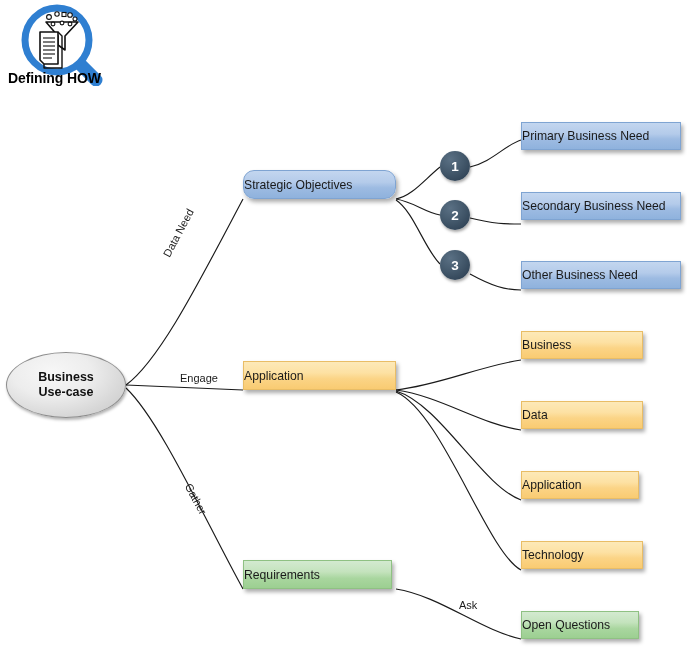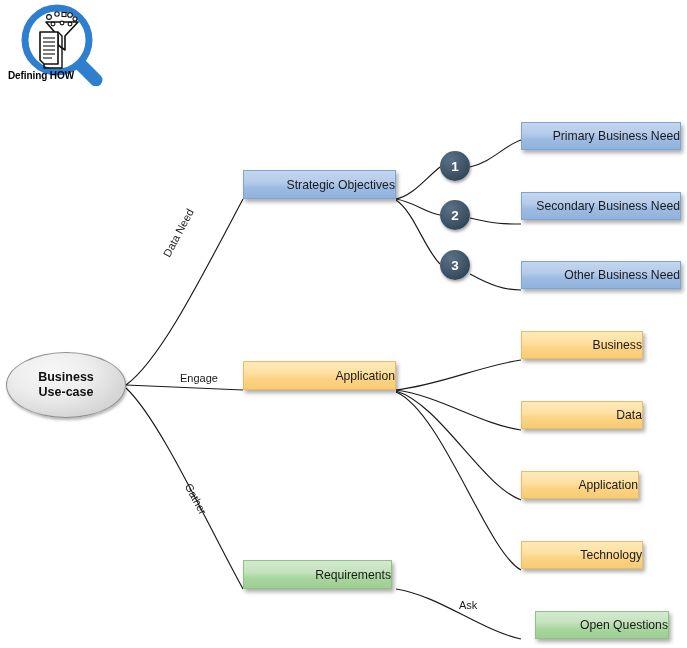--- a/index.html
+++ b/index.html
@@ -41,21 +41,21 @@
     position: absolute;
     left: 4px;
     top: 0px;
     width: 96px;
     height: 84px;
   }
   .logo-text {
     position: absolute;
     left: 0px;
     top: 68px;
-    font-size: 10px;
+    font-size: 14px;
     font-weight: bold;
     color: #000000;
     letter-spacing: -0.1px;
     white-space: nowrap;
   }
 
   
   .root-node {
     position: absolute;
     left: 6px;
@@ -78,21 +78,21 @@
     text-align: center;
     line-height: 15px;
   }
 
   
   .node {
     position: absolute;
     box-sizing: border-box;
     display: flex;
     align-items: center;
-    justify-content: flex-end;
+    justify-content: flex-start;
     font-size: 12.2px;
     color: #1a1a1a;
     box-shadow: 2px 3px 4px rgba(0,0,0,0.33);
     white-space: nowrap;
   }
   .node.blue {
     background: linear-gradient(to bottom, #c3d6ef 0%, #b4cbea 42%, #9dbbe2 62%, #8fb2dd 100%);
     border: 1px solid #7fa4d2;
   }
   .node.yellow {
@@ -199,21 +199,21 @@
       <span>Business</span><br>
       <span>Use-case</span>
     </div>
   </div>
 
   <div class="edge-label" style="left:166px; top:250px; transform: rotate(-62deg);">Data Need</div>
   <div class="edge-label" style="left:180px; top:372px;">Engage</div>
   <div class="edge-label" style="left:188px; top:478px; transform: rotate(62deg);">Gather</div>
   <div class="edge-label" style="left:459px; top:599px;">Ask</div>
 
-  <div class="node blue" style="left:243px; top:170px; width:153px; height:29px;">
+  <div class="node blue" style="left:243px; top:170px; width:153px; height:29px;border-radius:11px;">
     <span>Strategic Objectives</span>
   </div>
 
   <div class="node yellow" style="left:243px; top:361px; width:153px; height:29px;">
     <span>Application</span>
   </div>
 
   <div class="node green" style="left:243px; top:560px; width:149px; height:29px;">
     <span>Requirements</span>
   </div>
@@ -228,27 +228,27 @@
   <div class="node blue" style="left:521px; top:192px; width:160px; height:28px;">
     <span>Secondary Business Need</span>
   </div>
   <div class="node blue" style="left:521px; top:261px; width:160px; height:28px;">
     <span>Other Business Need</span>
   </div>
 
   <div class="node yellow" style="left:521px; top:331px; width:122px; height:28px;">
     <span>Business</span>
   </div>
-  <div class="node yellow" style="left:521px; top:401px; width:122px; height:28px;padding-left:22px;">
+  <div class="node yellow" style="left:521px; top:401px; width:122px; height:28px;">
     <span>Data</span>
   </div>
   <div class="node yellow" style="left:521px; top:471px; width:118px; height:28px;">
     <span>Application</span>
   </div>
   <div class="node yellow" style="left:521px; top:541px; width:122px; height:28px;">
     <span>Technology</span>
   </div>
 
-  <div class="node green" style="left:535px; top:611px; width:134px; height:28px;">
+  <div class="node green" style="left:521px; top:611px; width:118px; height:28px;">
     <span>Open Questions</span>
   </div>
 
 </div>
 
 </body></html>

